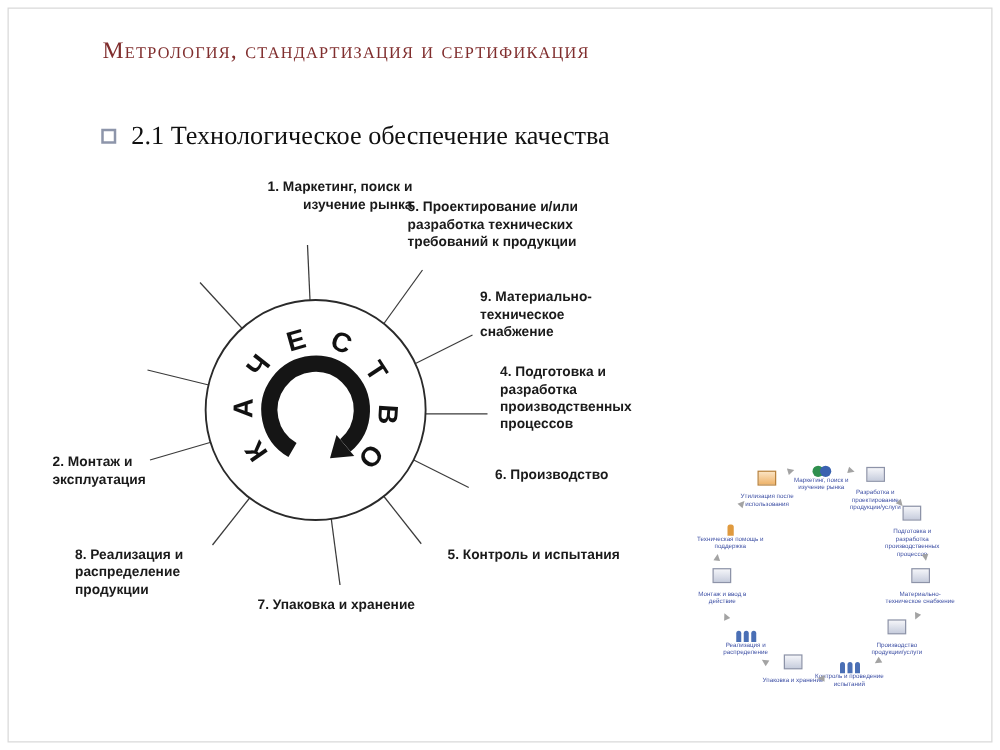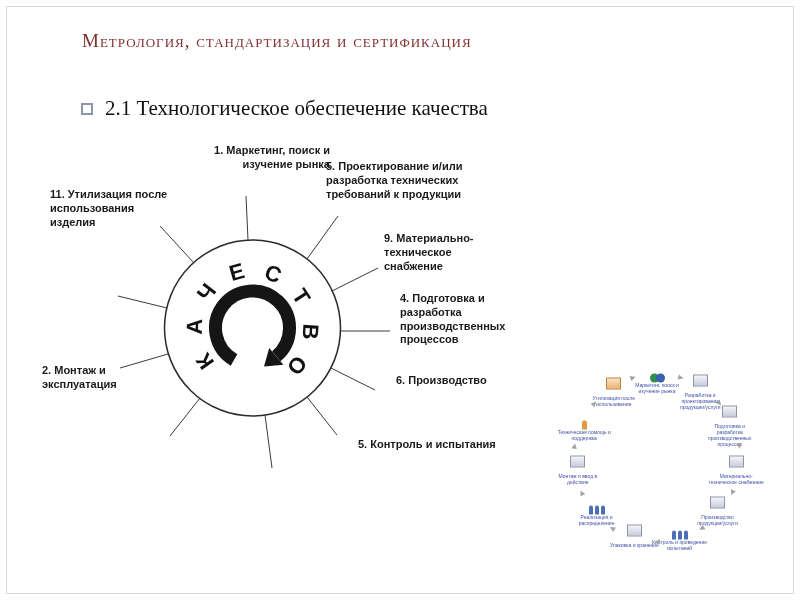--- a/index.html
+++ b/index.html
@@ -101,22 +101,23 @@
           <text x="256.9305777009007" y="227.28168136181927" transform="rotate(130 256.9305777009007 227.28168136181927)" class="ring-letter">О</text>
         </g>
     </svg>
 
     <div class="qs" style="left:148px;top:6px;width:142px;text-align:right">1. Маркетинг, поиск и изучение рынка</div>
     <div class="qs" style="left:286px;top:22px;width:162px">5. Проектирование и/или разработка технических требований к продукции</div>
     <div class="qs" style="left:344px;top:94px;width:116px">9. Материально-техническое снабжение</div>
     <div class="qs" style="left:360px;top:154px;width:120px">4. Подготовка и разработка производственных процессов</div>
     <div class="qs" style="left:356px;top:236px;width:110px">6. Производство</div>
     <div class="qs" style="left:318px;top:300px;width:158px">5. Контроль и испытания</div>
+    <div class="qs" style="left:166px;top:340px;width:152px">7. Упаковка и хранение</div>
+    <div class="qs" style="left:20px;top:300px;width:116px">8. Реализация и распределение продукции</div>
     <div class="qs" style="left:2px;top:226px;width:100px">2. Монтаж и эксплуатация</div>
-    <div class="qs" style="left:10px;top:50px;width:126px">11. Утилизация после использования изделия</div>
   </div>
 
   <div class="loop-mini" id="loop-mini">
       <div class="mini-node" style="left: 112px; top: 42px;"><span class="ic"><span class="gc g-green"></span><span class="gc g-blue"></span></span><div class="mini-label" style="color: rgb(63, 81, 165);">Маркетинг, поиск и изучение рынка</div></div>
       <div class="mini-node" style="left: 155.251px; top: 54.6997px;"><span class="ic-box"></span><div class="mini-label" style="color: rgb(63, 81, 165);">Разработка и проектирование продукции/услуги</div></div>
       <div class="mini-node" style="left: 184.771px; top: 88.7668px;"><span class="ic-box"></span><div class="mini-label" style="color: rgb(63, 81, 165);">Подготовка и разработка производственных процессов</div></div>
       <div class="mini-node" style="left: 191.186px; top: 133.385px;"><span class="ic-box"></span><div class="mini-label" style="color: rgb(63, 81, 165);">Материально-техническое снабжение</div></div>
       <div class="mini-node" style="left: 172.46px; top: 174.389px;"><span class="ic-box"></span><div class="mini-label" style="color: rgb(63, 81, 165);">Производство продукции/услуги</div></div>
       <div class="mini-node" style="left: 134.539px; top: 198.759px;"><span class="ic"><span class="pp"></span><span class="pp"></span><span class="pp"></span></span><div class="mini-label" style="color: rgb(63, 81, 165);">Контроль и проведение испытаний</div></div>
       <div class="mini-node" style="left: 89.4614px; top: 198.759px;"><span class="ic-box"></span><div class="mini-label" style="color: rgb(63, 81, 165);">Упаковка и хранение</div></div>

